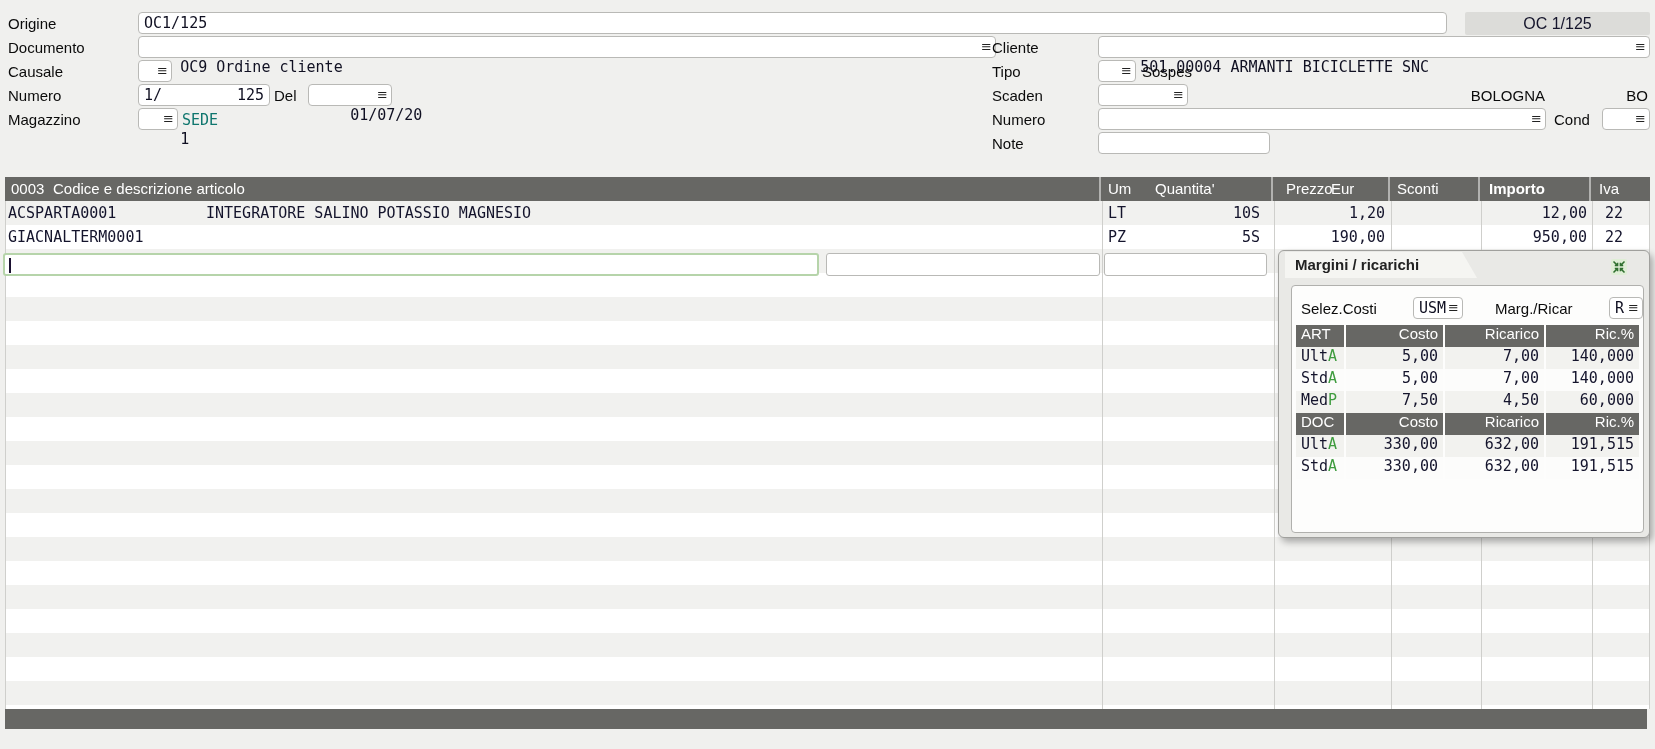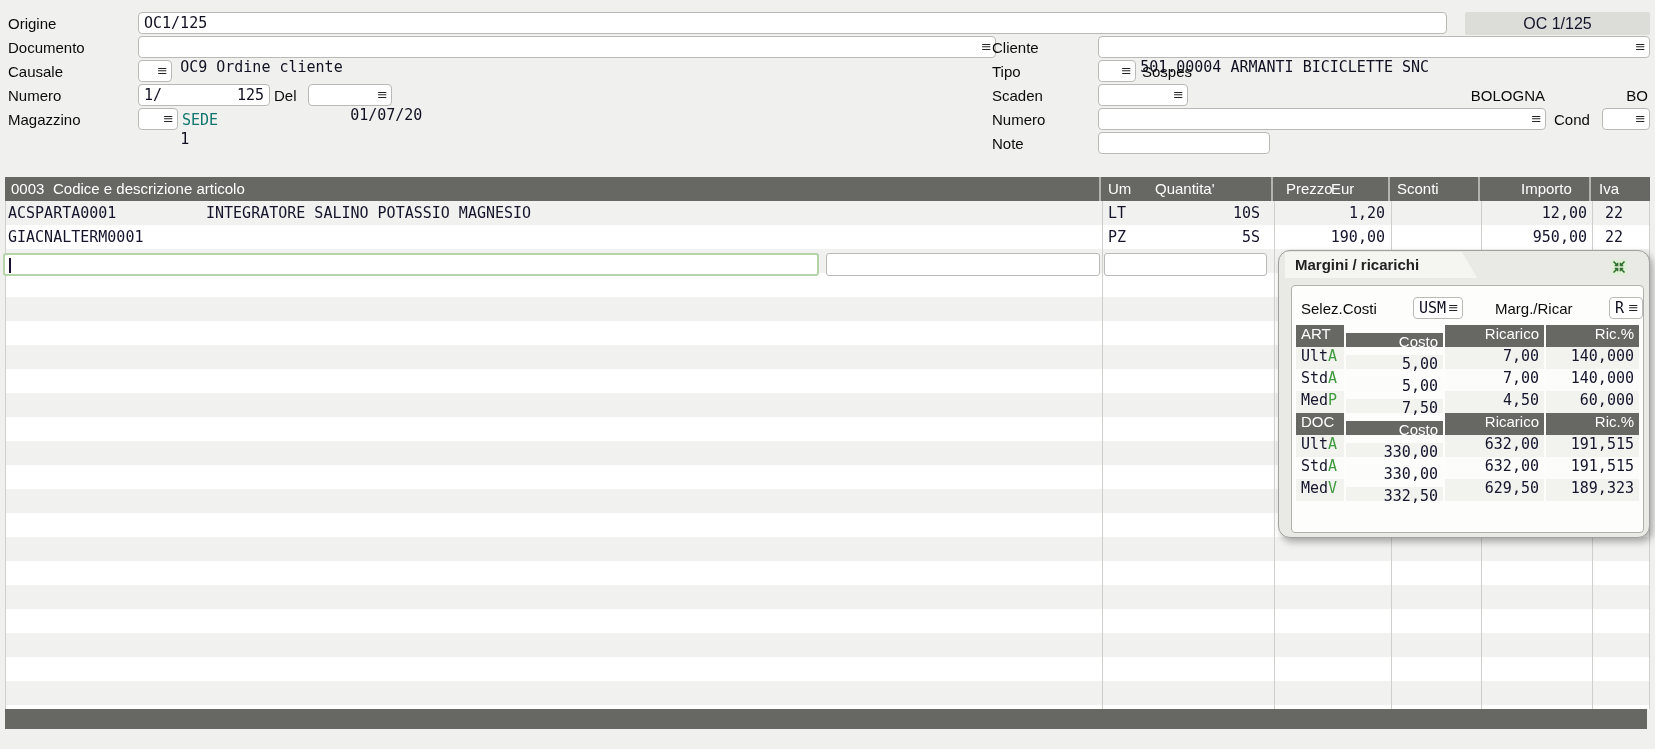--- a/index.html
+++ b/index.html
@@ -23,32 +23,32 @@
         border-left:1px solid #cfcfcc;border-right:1px solid #cfcfcc;box-sizing:border-box;}
   .vsep{position:absolute;top:201px;height:508px;width:1px;background:#cfcfcc;}
   .grow{position:absolute;left:5px;width:1645px;height:24px;}
   .dcell{position:absolute;font:15px "DejaVu Sans Mono",monospace;line-height:24px;color:#14142c;white-space:pre;}
   .entry{position:absolute;background:#fff;border:1px solid #b9b9b6;border-radius:3px;height:23px;box-sizing:border-box;}
   .entry.focus{border:2px solid #b6d4aa;}
   .cursorbar{position:absolute;left:4px;top:3px;width:2px;height:15px;background:#1a1030;}
   .footerbar{position:absolute;left:5px;top:709px;width:1642px;height:20px;background:#676764;}
   
   .popup{position:absolute;left:1278px;top:250px;width:372px;height:288px;background:#e9e9e6;
-         border:1px solid #a0a09d;border-radius:12px;box-shadow:3px 4px 7px rgba(0,0,0,.3);box-sizing:border-box;}
+         border:1px solid #a0a09d;border-radius:6px;box-shadow:3px 4px 7px rgba(0,0,0,.3);box-sizing:border-box;}
   .ptab{position:absolute;left:6px;top:1px;width:192px;height:26px;background:#f5f5f2;
         clip-path:polygon(0 0,calc(100% - 15px) 0,100% 100%,0 100%);
         font:600 15px "Liberation Sans",sans-serif;color:#222;line-height:26px;padding-left:10px;box-sizing:border-box;cursor:pointer;}
   .ppanel{position:absolute;left:12px;top:34px;width:353px;height:248px;background:#fdfdfc;
           border:1px solid #b0b0ad;border-radius:4px;box-sizing:border-box;}
   .pctl{position:absolute;background:#fff;border:1px solid #b9b9b6;border-radius:4px;height:22px;
         box-sizing:border-box;font:15px "DejaVu Sans Mono",monospace;line-height:20px;padding:0 14px 0 5px;color:#101022;cursor:pointer;}
   .prow{position:absolute;left:17px;width:343px;height:22px;display:flex;gap:2px;}
   .pcell{box-sizing:border-box;line-height:22px;}
   .pc1{width:48px;padding-left:5px;}
-  .pc2{width:97px;text-align:right;padding-right:5px;margin-top:8px;}
+  .pc2{width:97px;text-align:right;padding-right:5px;}
   .pc3{width:99px;text-align:right;padding-right:5px;}
   .pc4{width:93px;text-align:right;padding-right:5px;}
   .phead .pcell{background:#676764;color:#fff;font:15px "Liberation Sans",sans-serif;}
   .pdata .pcell{font:15px "DejaVu Sans Mono",monospace;color:#14142c;white-space:pre;}
   .pdata.odd .pcell{background:#f2f2ef;}
   .pdata.even .pcell{background:#fcfcfb;}
   .tag{color:#3f9c3f;}
   .closeicon{position:absolute;right:22px;top:8px;width:16px;height:16px;cursor:pointer;}
 </style>
 </head>
@@ -124,21 +124,21 @@
   <div class="inp" style="left:1098px;top:132px;width:172px;"></div>
 
   <div class="ghead">
     <span class="hcell" style="left:6px;">0003</span>
     <span class="hcell" style="left:48px;">Codice e descrizione articolo</span>
     <span class="hcell" style="left:1103px;">Um</span>
     <span class="hcell" style="left:1150px;">Quantita'</span>
     <span class="hcell" style="left:1281px;">Prezzo</span>
     <span class="hcell" style="left:1326px;width:54px;text-align:left;">Eur</span>
     <span class="hcell" style="left:1392px;">Sconti</span>
-    <span class="hcell" style="left:1516px;">Importo</span>
+    <span class="hcell" style="left:1484px;font-weight:bold;">Importo</span>
     <span class="hcell" style="left:1594px;">Iva</span>
     <span class="hgap" style="left:1094px;"></span>
     <span class="hgap" style="left:1266px;"></span>
     <span class="hgap" style="left:1383px;"></span>
     <span class="hgap" style="left:1473px;"></span>
     <span class="hgap" style="left:1584px;"></span>
   </div>
 
   <div class="rows"></div>
   <div class="vsep" style="left:1102px;"></div>
@@ -236,21 +236,15 @@
       <span class="pcell pc2">330,00</span>
       <span class="pcell pc3">632,00</span>
       <span class="pcell pc4">191,515</span>
     </div>
     <div class="prow pdata even" style="top:206px;">
       <span class="pcell pc1"><span>Std</span><span class="tag">A</span></span>
       <span class="pcell pc2">330,00</span>
       <span class="pcell pc3">632,00</span>
       <span class="pcell pc4">191,515</span>
     </div>
-    <div class="prow pdata odd" style="top:228px;">
-      <span class="pcell pc1"><span>Med</span><span class="tag">V</span></span>
-      <span class="pcell pc2">332,50</span>
-      <span class="pcell pc3">629,50</span>
-      <span class="pcell pc4">189,323</span>
-    </div>
   </div>
 
 </div>
 
 </body></html>

